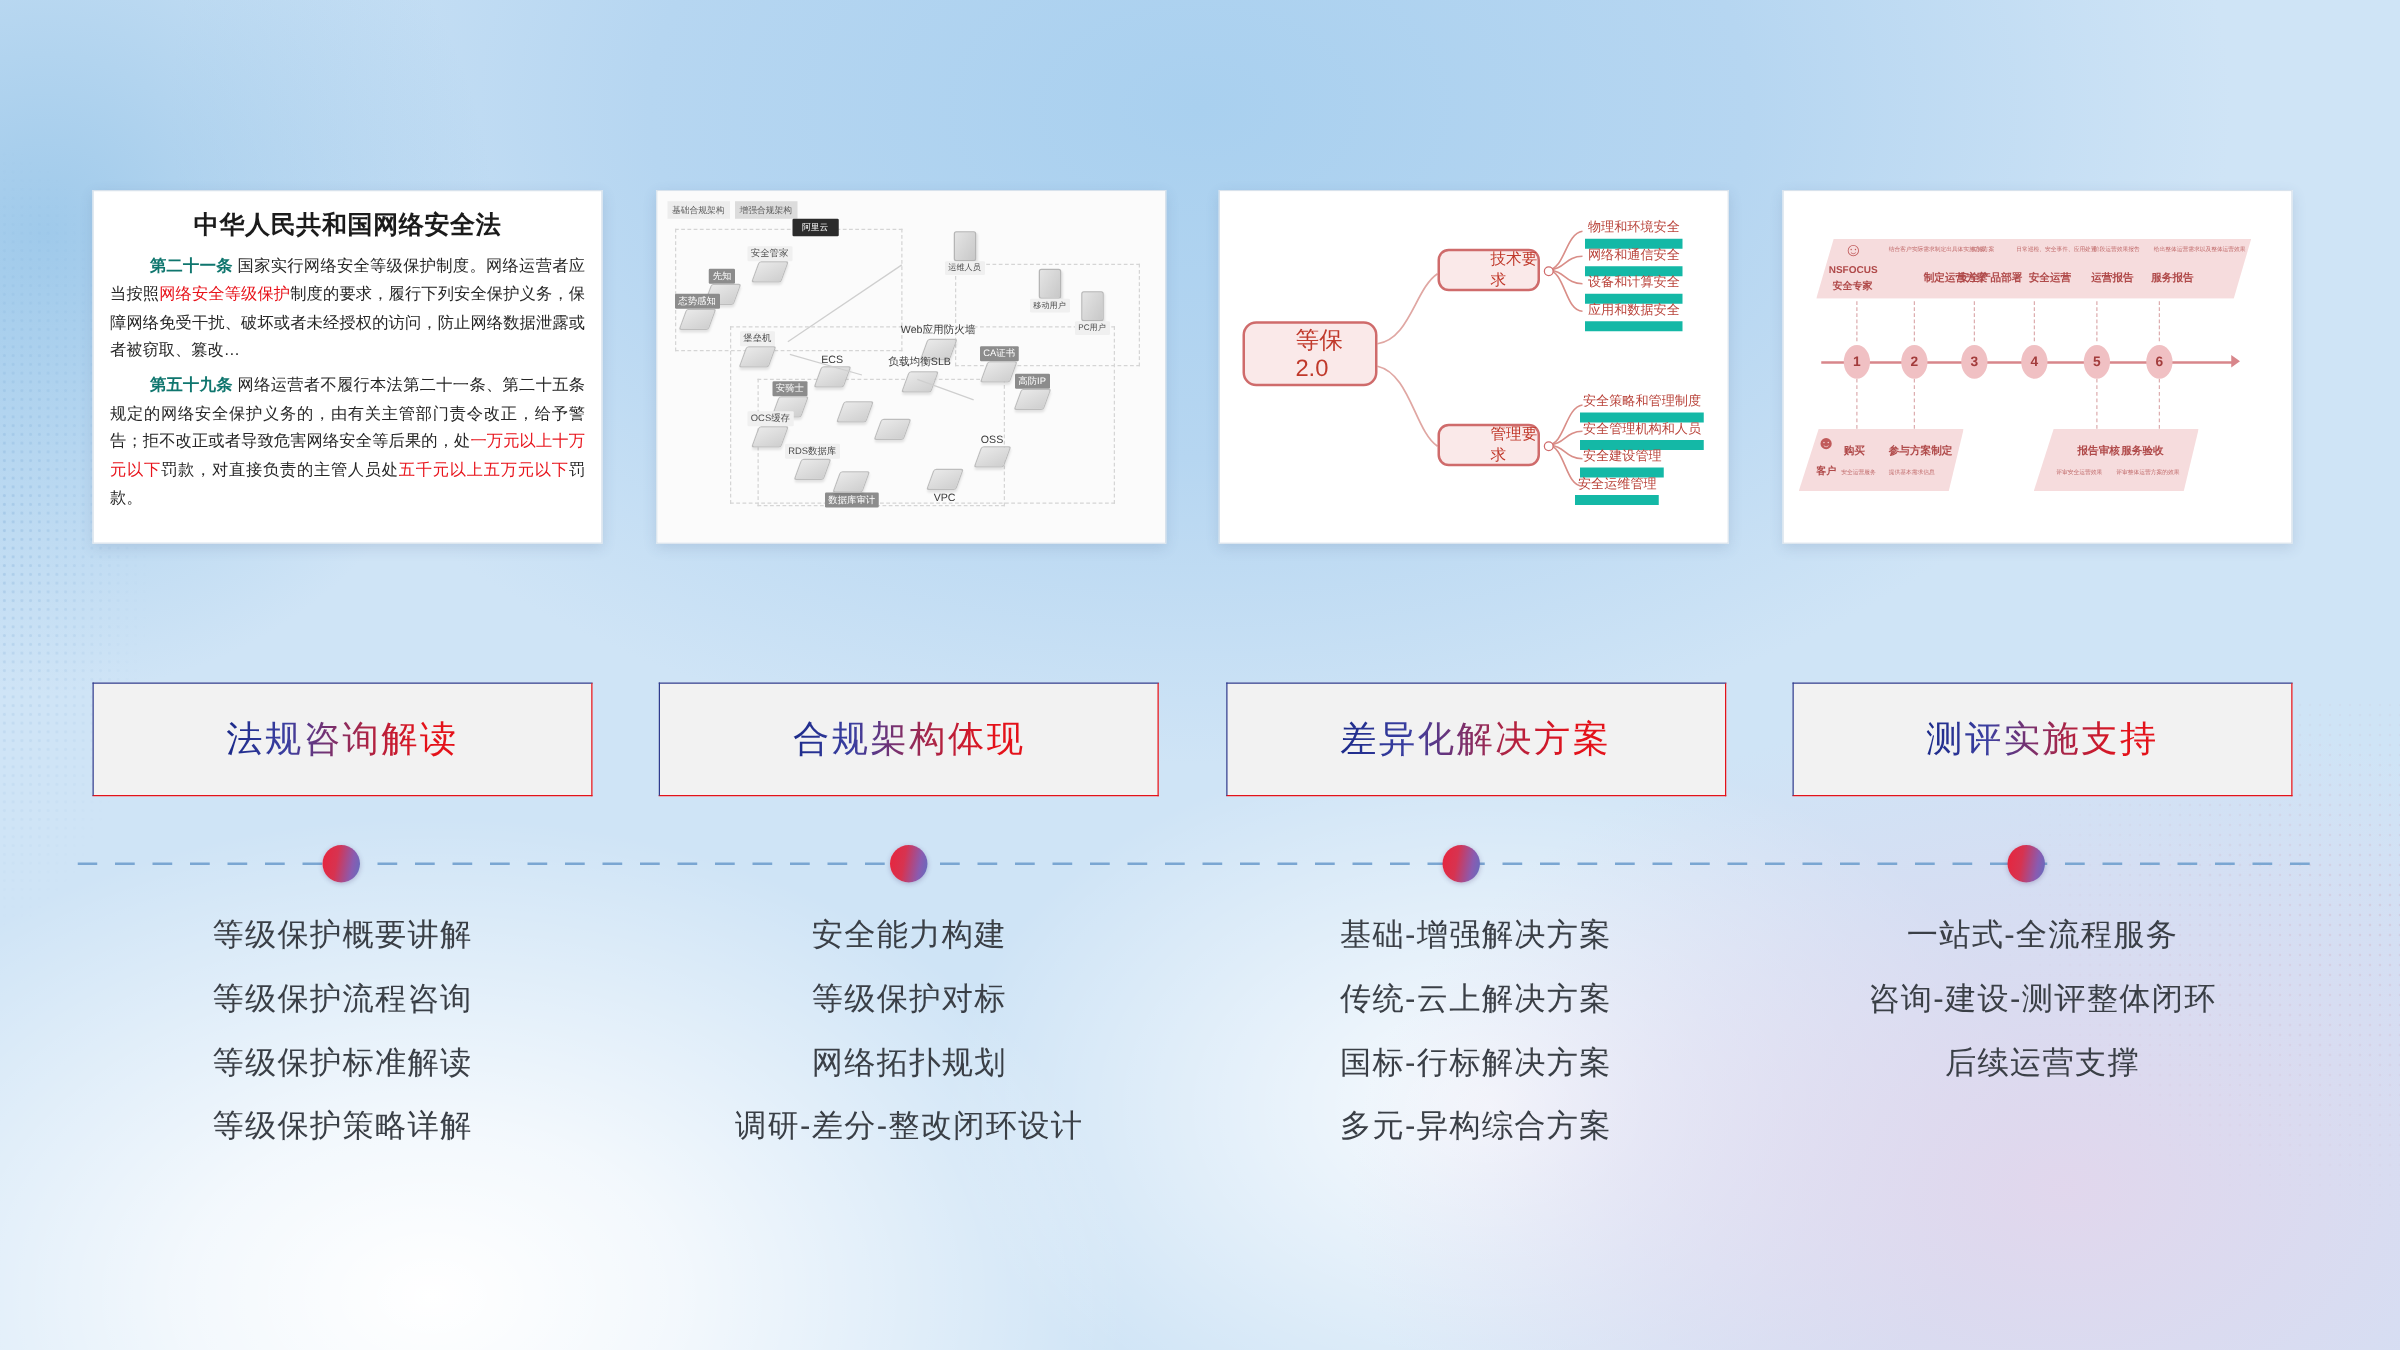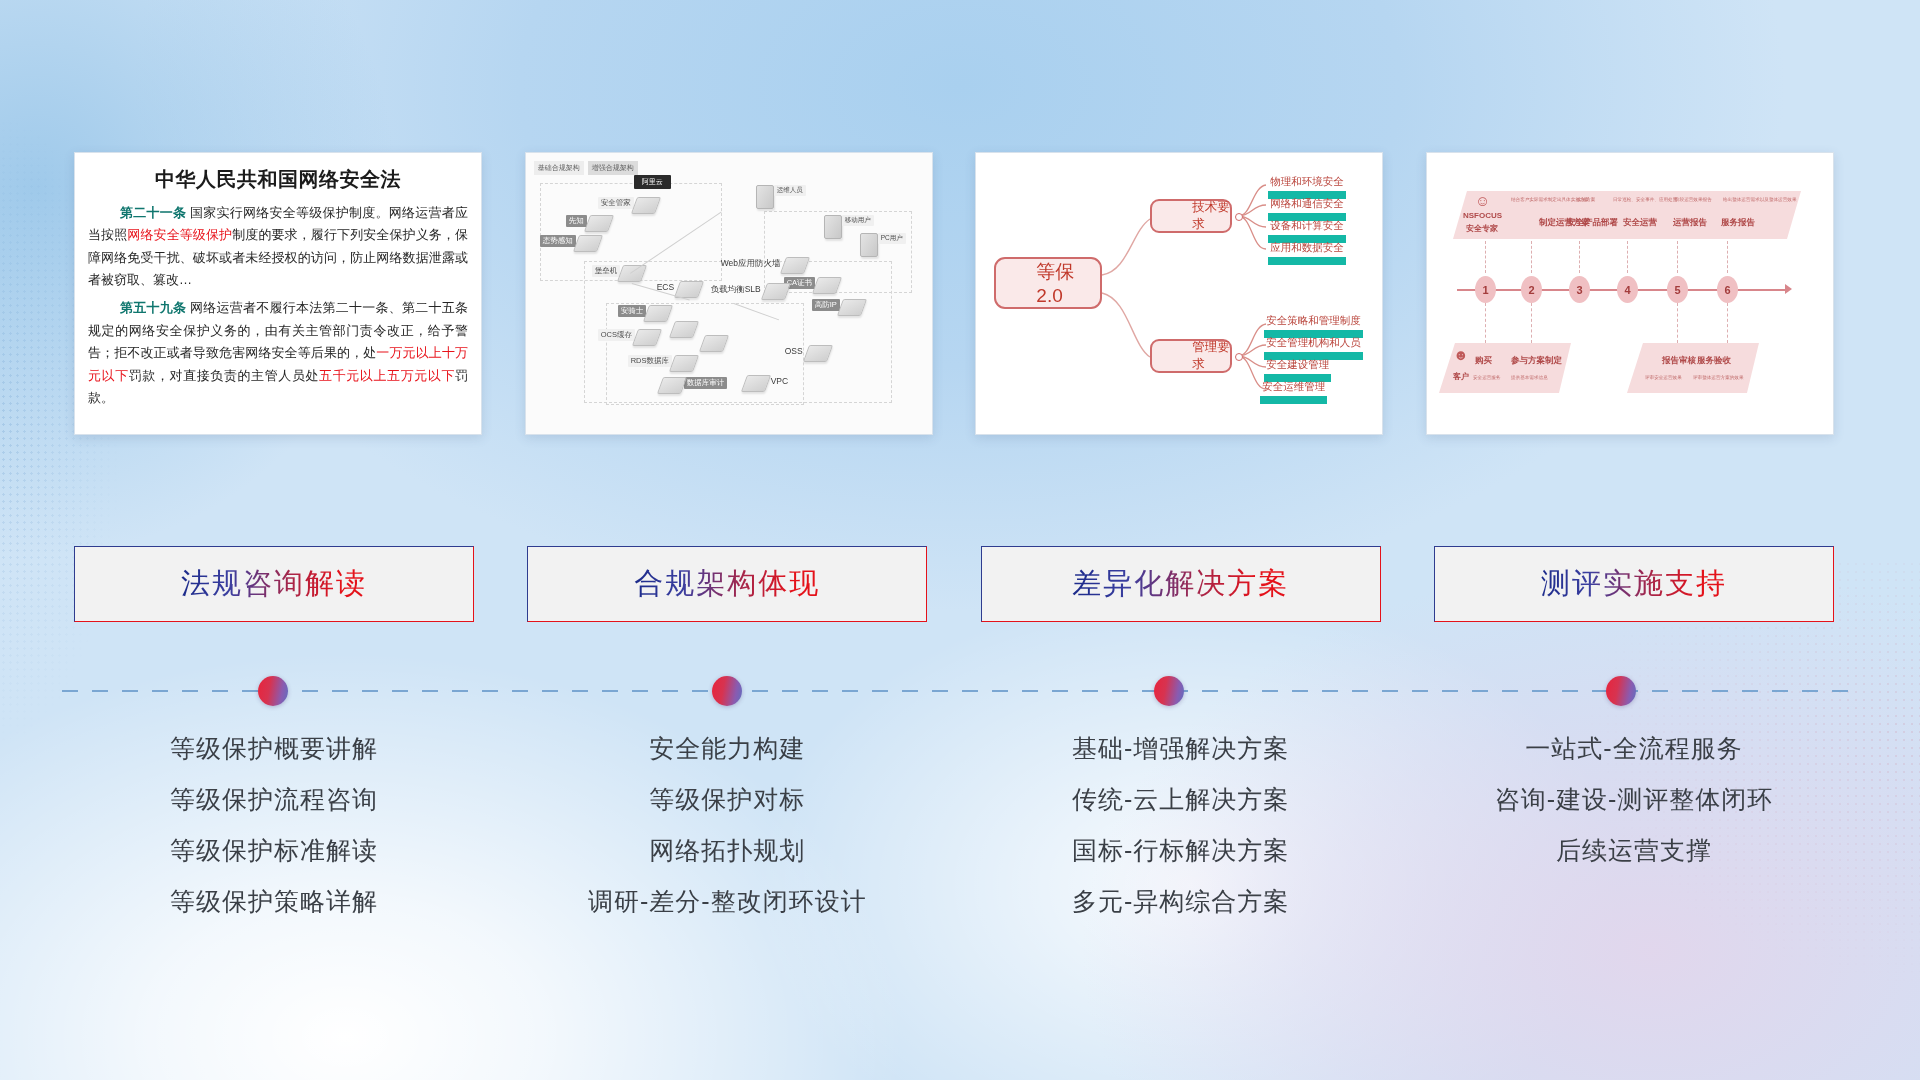--- a/index.html
+++ b/index.html
@@ -47,21 +47,21 @@
     text-align:justify;}
   .law-body p{margin:0 0 6px 0;}
   .law-body b{font-weight:bold;color:#0f766e;margin-left:32px;}
   .rd{color:#e8121a;}
 
   
   .arch{position:absolute;inset:0;background:#fbfbfb;}
   .arch-tab{position:absolute;font-size:7px;color:#5e5e5e;background:#ededed;
     padding:2px 4px;white-space:nowrap;}
   .arch-zone{position:absolute;border:1px dashed #d5d5d5;}
-  .node{position:absolute;display:flex;flex-direction:row;align-items:flex-start;}
+  .node{position:absolute;display:flex;flex-direction:column;align-items:center;}
   .node-lbl{font-size:7.5px;color:#4a4a4a;white-space:nowrap;background:#f0f0f0;
     padding:1px 3px;border-radius:1px;}
   .node-lbl.dk{background:#8c8c8c;color:#fff;}
   .node-lbl.plain{background:transparent;color:#3b3b3b;font-size:8.5px;}
   .cube{width:22px;height:15px;background:linear-gradient(150deg,#e9e9e9,#cfcfcf);
     border:1px solid #bdbdbd;border-radius:2px;transform:skewX(-20deg) rotate(0deg);
     box-shadow:1px 2px 2px rgba(0,0,0,.10);}
   .srv{width:16px;height:22px;background:linear-gradient(120deg,#e4e4e4,#c8c8c8);
     border:1px solid #b5b5b5;border-radius:2px;box-shadow:1px 2px 2px rgba(0,0,0,.10);}
   .arch-line{position:absolute;background:#cfcfcf;height:1px;transform-origin:0 0;}
@@ -95,21 +95,21 @@
     background:#f0c0c3;color:#a33c3c;font-size:11px;font-weight:bold;
     display:flex;align-items:center;justify-content:center;top:123px;}
   .tl-cap{position:absolute;font-size:8.5px;color:#b04a4a;font-weight:bold;white-space:nowrap;}
   .tl-sub{position:absolute;font-size:4.6px;color:#c06a6a;white-space:nowrap;}
   .tl-tick{position:absolute;border-left:1px dashed #ddaeb0;}
   .tl-person{position:absolute;color:#c05a5a;font-size:15px;line-height:1;}
 
   
   .title-row{position:absolute;left:74px;top:546px;width:1760px;height:84px;
     display:flex;justify-content:space-between;}
-  .title-box{width:400px;height:76px;box-sizing:border-box;background:#f2f2f2;
+  .title-box{width:400px;height:91px;box-sizing:border-box;background:#f2f2f2;
     border-top:1.6px solid #2f3c8f;border-left:1.6px solid #2f3c8f;
     border-right:1.6px solid #e4121a;border-bottom:1.6px solid #e4121a;
     display:flex;align-items:center;justify-content:center;}
   .title-txt{font-size:29px;font-weight:500;letter-spacing:2px;
     background:linear-gradient(90deg,#1b2a8a 0%,#3b3fa0 26%,#a5264a 58%,#e4121a 85%);
     -webkit-background-clip:text;background-clip:text;color:transparent;
     -webkit-text-fill-color:transparent;}
 
   
   .tl-strip{position:absolute;left:62px;top:690px;width:1790px;height:2px;

